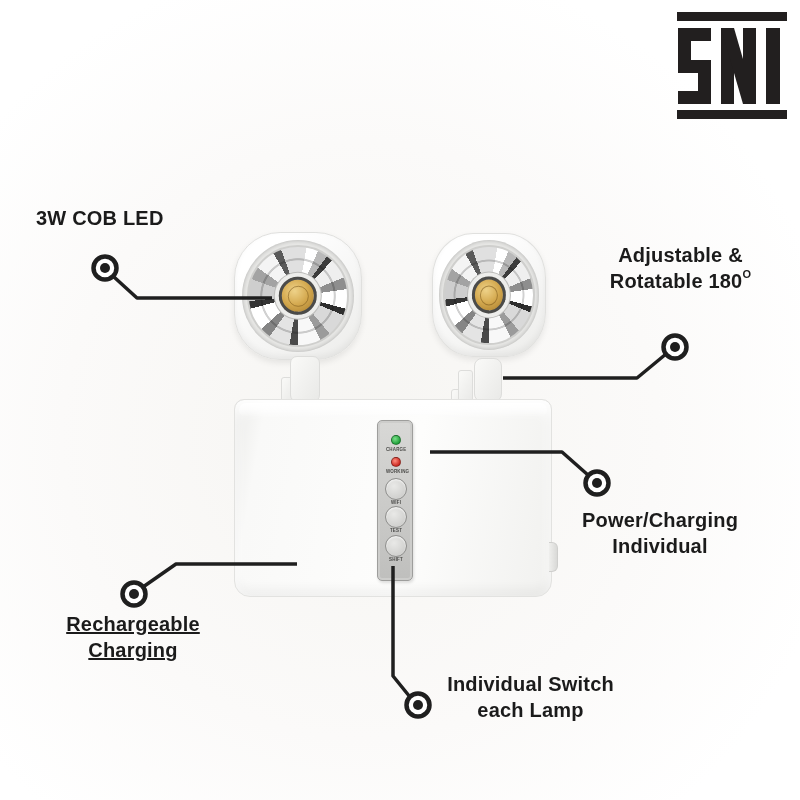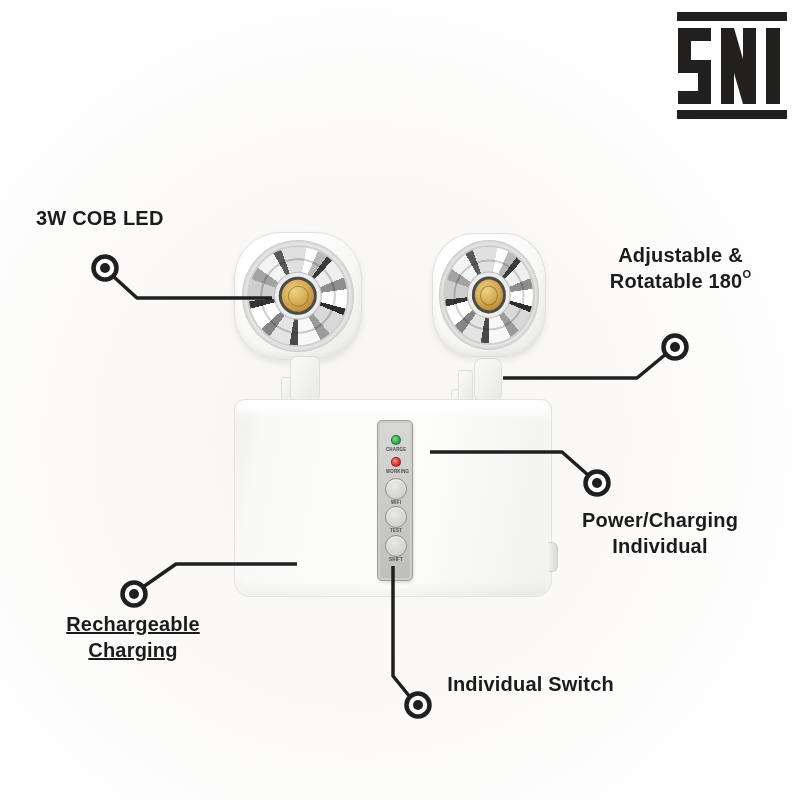--- a/index.html
+++ b/index.html
@@ -223,15 +223,16 @@
     <div>Individual</div>
   </div>
 
   <div class="callout-text ct-batt">
     <div>Rechargeable</div>
     <div>Charging</div>
   </div>
 
   <div class="callout-text ct-switch">
     <div>Individual Switch</div>
+    <div>each Lamp</div>
   </div>
 
 </div>
 
 </body></html>

